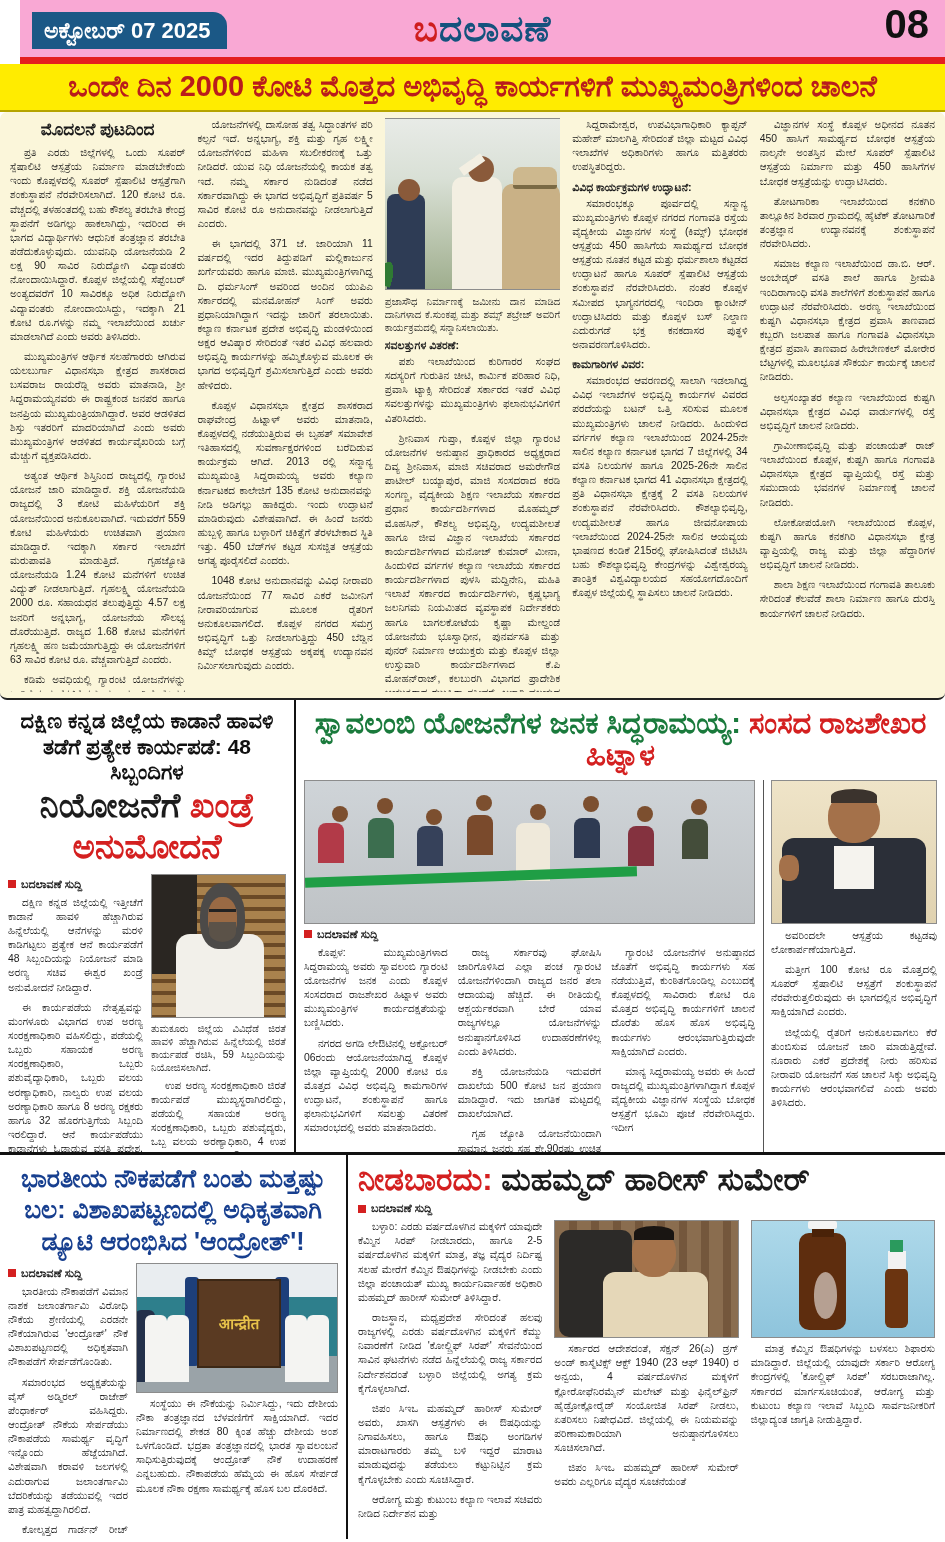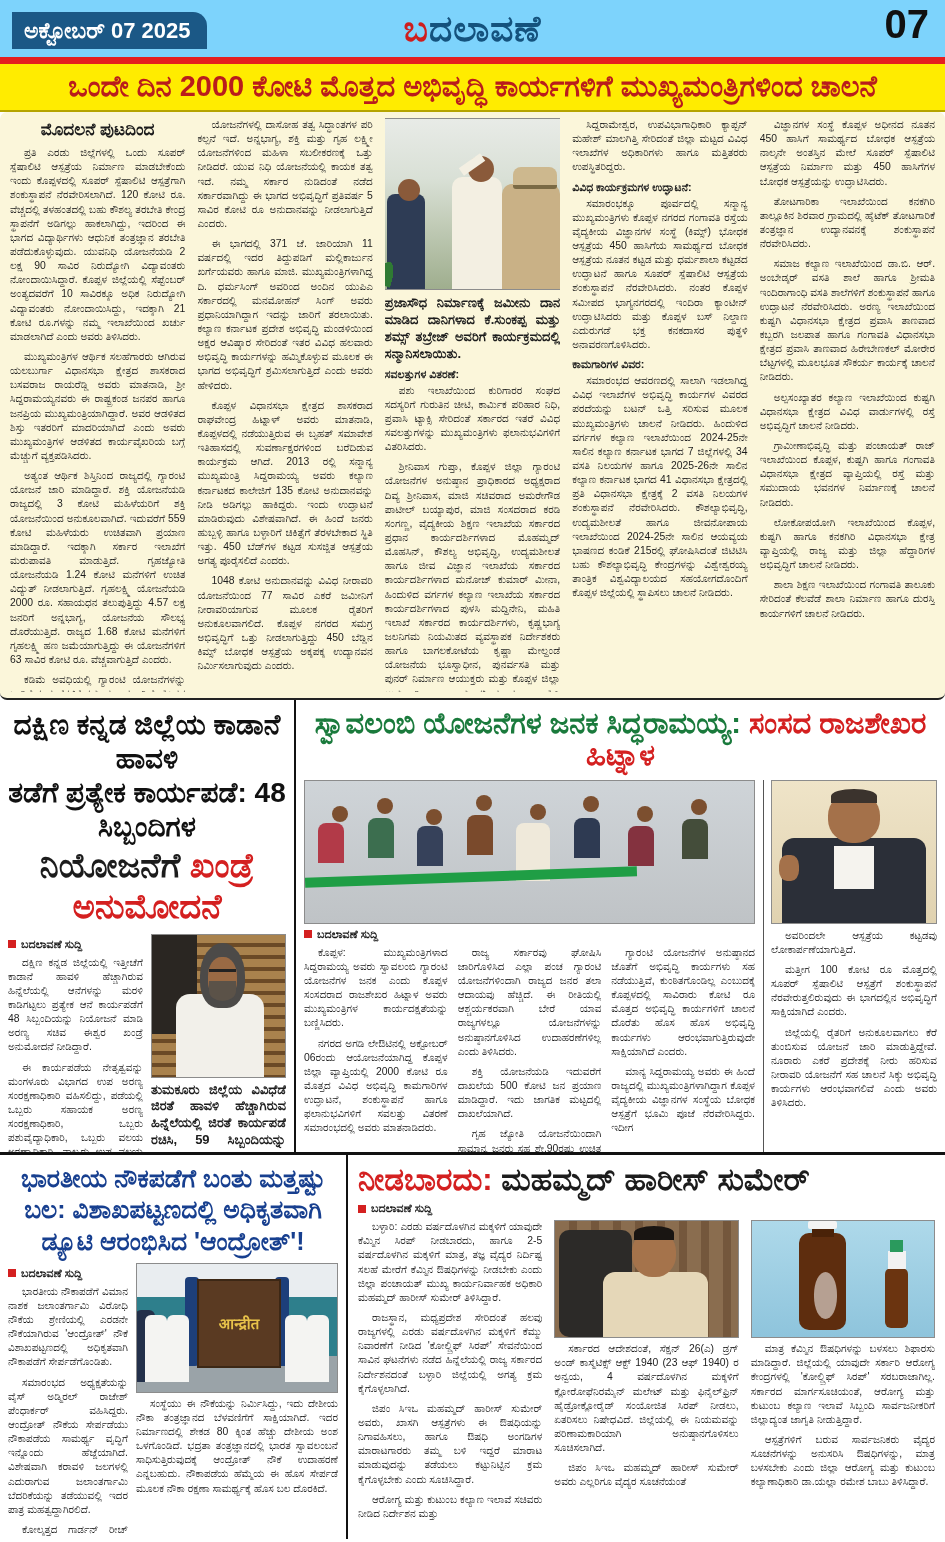--- a/index.html
+++ b/index.html
@@ -1,41 +1,41 @@
 <!DOCTYPE html>
 <html><head>
 <meta charset="utf-8">
 <style>
   html,body{margin:0;padding:0;}
   body{width:945px;height:1542px;overflow:hidden;background:#ffffff;
        font-family:"Liberation Sans","DejaVu Sans",sans-serif;color:#1c1c1c;}
   .page{width:945px;height:1542px;position:relative;background:#fff;}
 
   
-  .masthead{height:57px;position:relative;border-bottom:7px solid #e41f1f;background:#7dd3fc;}
+  .masthead{height:57px;position:relative;border-bottom:7px solid #e41f1f;background:#f9a8d4;margin-left:20px;}
   .datebox{position:absolute;left:12px;top:12px;background:#1b5886;color:#fff;
            font-weight:bold;font-size:22px;padding:6px 16px 5px 12px;border-radius:0 14px 0 0;}
   .mast-title{position:absolute;left:0;right:0;top:8px;text-align:center;font-size:36px;font-weight:bold;letter-spacing:1px;}
   .mast-title .t1{color:#cf1d1d;} .mast-title .t2{color:#14527d;}
   .pageno{position:absolute;right:16px;top:2px;font-size:40px;font-weight:bold;color:#111;}
 
   
   .banner{height:46px;background:#ffec00;border-bottom:2px solid #b5a400;display:flex;align-items:center;justify-content:center;}
   .banner h1{margin:0;font-size:29px;font-weight:bold;color:#b91c1c;white-space:nowrap;}
 
   
   .lead{height:588px;background:#fbf6da;border-bottom:2px solid #222;padding:6px 10px;box-sizing:border-box;border-radius:7px;}
   .lead-cols{display:flex;gap:12px;height:100%;}
   .lcol{flex:1;overflow:hidden;}
   .cont-label{text-align:center;font-weight:bold;font-size:17px;margin:2px 0 6px;}
   .para{margin:0 0 6px;font-size:10.4px;line-height:1.36;text-align:justify;text-indent:14px;}
   .subhead{font-weight:bold;font-size:10.8px;margin:2px 0 3px;}
   .photo-frame{border:1px solid #8c8c8c;overflow:hidden;position:relative;background:#ef4444;}
   .lead-photo{height:170px;margin:0 -26px 5px;}
-  .caption{font-size:13px;font-weight:bold;line-height:1.3;text-align:justify;margin:0 0 5px;}
+  .caption{font-size:10px;font-weight:normal;line-height:1.3;text-align:justify;margin:0 0 5px;}
 
   
   .sc-salute{position:absolute;inset:0;background:linear-gradient(#e8ebe7 0%,#d9e0d6 35%,#c3cdb9 60%,#9fae8e 100%);}
   .sc-salute .trees{position:absolute;top:0;left:0;right:0;height:58%;
       background:radial-gradient(60px 40px at 15% 30%,#4c6b3a 60%,transparent 61%),
                  radial-gradient(80px 46px at 45% 22%,#3f5c31 60%,transparent 61%),
                  radial-gradient(90px 50px at 75% 28%,#50703d 60%,transparent 61%),
                  radial-gradient(70px 40px at 95% 35%,#46633
 6 60%,transparent 61%);}
   .fig{position:absolute;border-radius:4px;}
@@ -47,21 +47,21 @@
   .sc-salute .aide-head{left:17%;top:35%;width:22px;height:22px;}
   .sc-salute .officer{left:63%;top:38%;width:26%;height:62%;background:#c9b186;border-radius:10px 10px 0 0;}
   .sc-salute .officer-cap{position:absolute;left:68%;top:28%;width:44px;height:18px;background:#cdb88e;border-radius:8px 8px 3px 3px;border-bottom:4px solid #7a6a45;}
   .sc-salute .leaf{position:absolute;left:2%;bottom:2%;width:50px;height:42px;
       background:radial-gradient(14px 40px at 50% 100%,#2f7a33 60%,transparent 61%);transform:rotate(20deg);}
 
   
   .middle{height:452px;display:flex;border-bottom:3px solid #111;}
   .mid-left{width:296px;padding:6px 8px;box-sizing:border-box;border-right:2px solid #111;overflow:hidden;}
   .hl-k{line-height:1.22;font-weight:bold;text-align:center;margin:2px 0 6px;}
-  .hl-k .l12{font-size:28px;color:#111;display:block;}
+  .hl-k .l12{font-size:21px;color:#111;display:block;}
   .hl-k .l3{font-size:34px;display:block;}
   .hl-k .red{color:#d42020;}
   .byline{display:flex;align-items:center;gap:5px;font-weight:bold;font-size:11px;margin:4px 0 5px;}
   .byline .sq{width:8px;height:8px;background:#d42020;display:inline-block;}
   .two-col{display:flex;gap:8px;}
   .two-col .c{flex:1;overflow:hidden;}
   .khandre-photo{height:142px;margin-bottom:4px;}
   .sc-khandre{position:absolute;inset:0;background:repeating-linear-gradient(#a9824d 0 8px,#6b4a26 8px 12px);}
   .sc-khandre .win{position:absolute;left:0;top:0;width:34%;height:70%;background:#2a2622;}
   .sc-khandre .body{position:absolute;left:18%;top:42%;width:66%;height:60%;background:#f2f0ea;border-radius:14px 14px 0 0;}
@@ -133,21 +133,21 @@
 </head>
 <body>
 
 <div class="page">
 
   <div class="masthead">
     <div class="datebox">ಅಕ್ಟೋಬರ್ 07 2025</div>
     <div class="mast-title">
       <span class="t1">ಬ</span><span class="t2">ದಲಾವಣೆ</span>
     </div>
-    <div class="pageno">07</div>
+    <div class="pageno">08</div>
   </div>
 
   <div class="banner">
     <h1>ಒಂದೇ ದಿನ 2000 ಕೋಟಿ ಮೊತ್ತದ ಅಭಿವೃದ್ಧಿ ಕಾರ್ಯಗಳಿಗೆ ಮುಖ್ಯಮಂತ್ರಿಗಳಿಂದ ಚಾಲನೆ</h1>
   </div>
 
   <div class="lead">
     <div class="lead-cols">
       <div class="lcol">
         <div class="cont-label">ಮೊದಲನೆ ಪುಟದಿಂದ</div>
@@ -385,20 +385,19 @@
               <div class="b-neck"></div>
               <div class="b-cap"></div>
               <div class="spoon"></div>
               <div class="dropper"></div>
               <div class="d-cap"></div>
               <div class="d-top"></div>
             </div>
           </div>
           <div>
               <p class="para">ಮಾತ್ರ ಕೆಮ್ಮಿನ ಔಷಧಿಗಳನ್ನು ಬಳಸಲು ಶಿಫಾರಸು ಮಾಡಿದ್ದಾರೆ. ಜಿಲ್ಲೆಯಲ್ಲಿ ಯಾವುದೇ ಸರ್ಕಾರಿ ಆರೋಗ್ಯ ಕೇಂದ್ರಗಳಲ್ಲಿ 'ಕೋಲ್ಡ್ರಿಫ್ ಸಿರಪ್' ಸರಬರಾಜಾಗಿಲ್ಲ. ಸರ್ಕಾರದ ಮಾರ್ಗಸೂಚಿಯಂತೆ, ಆರೋಗ್ಯ ಮತ್ತು ಕುಟುಂಬ ಕಲ್ಯಾಣ ಇಲಾವೆ ಸಿಬ್ಬಂದಿ ಸಾರ್ವಜನೀಕರಿಗೆ ಜಿಲ್ಲಾದ್ಯಂತ ಜಾಗೃತಿ ನೀಡುತ್ತಿದ್ದಾರೆ.</p>
-              <p class="para">ಆಸ್ಪತ್ರೆಗಳಿಗೆ ಬರುವ ಸಾರ್ವಜನಿಕರು ವೈದ್ಯರ ಸೂಚನೆಗಳನ್ನು ಅನುಸರಿಸಿ ಔಷಧಿಗಳನ್ನು, ಮಾತ್ರ ಬಳಸಬೇಕು ಎಂದು ಜಿಲ್ಲಾ ಆರೋಗ್ಯ ಮತ್ತು ಕುಟುಂಬ ಕಲ್ಯಾಣಾಧಿಕಾರಿ ಡಾ.ಯಲ್ಲಾ ರಮೇಶ ಬಾಬು ತಿಳಿಸಿದ್ದಾರೆ.</p>
             </div>
         </div>
       </div>
     </div>
   </div>
 
 </div>
 
 </body></html>

